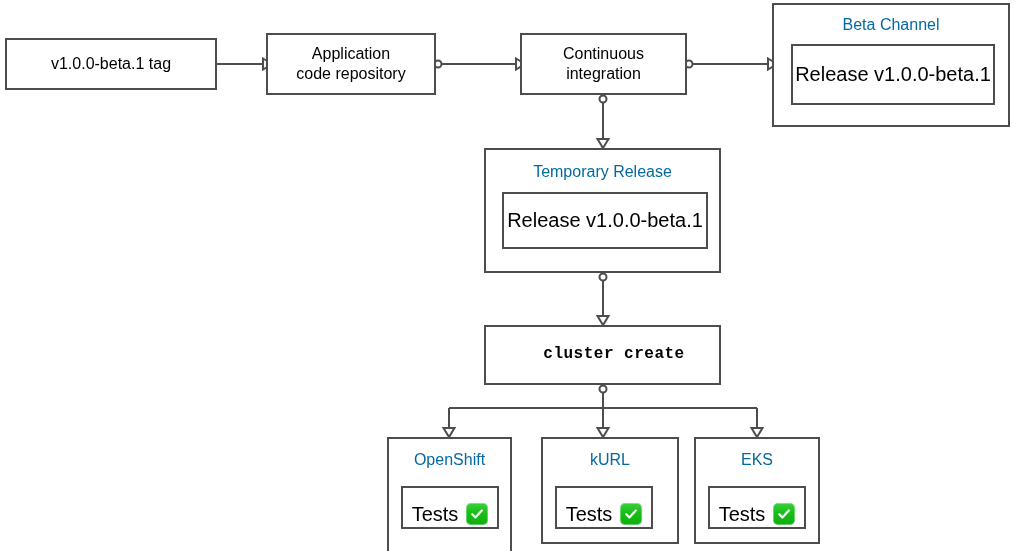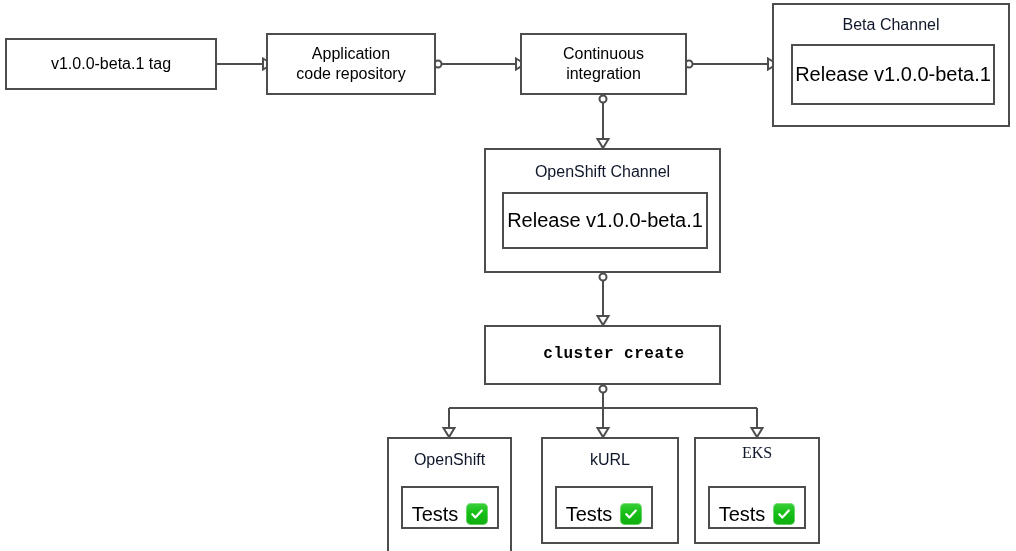--- a/index.html
+++ b/index.html
@@ -41,21 +41,21 @@
   .node.container {
     display: block;
     padding: 0;
   }
   .container-title {
     position: absolute;
     left: 0;
     right: 0;
     text-align: center;
     font-size: 16px;
-    color: #0f172a;
+    color: #0369a1;
   }
   .inner-box {
     position: absolute;
     box-sizing: border-box;
     border: 2px solid #4d4d4d;
     background: #ffffff;
     display: flex;
     align-items: center;
     justify-content: center;
     font-size: 20px;
@@ -147,21 +147,21 @@
   </div>
 
   <div class="node container" style="left:772px; top:3px; width:238px; height:124px;">
     <div class="container-title" style="top:10px;">Beta Channel</div>
     <div class="inner-box" style="left:17px; top:39px; width:204px; height:61px;">
       <span>Release v1.0.0-beta.1</span>
     </div>
   </div>
 
   <div class="node container" style="left:484px; top:148px; width:237px; height:125px;">
-    <div class="container-title" style="top:12px;">OpenShift Channel</div>
+    <div class="container-title" style="top:12px;">Temporary Release</div>
     <div class="inner-box" style="left:16px; top:42px; width:206px; height:57px;">
       <span>Release v1.0.0-beta.1</span>
     </div>
   </div>
 
   <div class="node" style="left:484px; top:325px; width:237px; height:60px;">
     <span class="mono">cluster create</span>
   </div>
 
   <div class="node container" style="left:387px; top:437px; width:125px; height:131px;">
@@ -186,21 +186,21 @@
         <span class="check-badge">
           <svg width="16" height="16" viewBox="0 0 16 16">
               <path d="M3.3 8.2 L6.4 11.4 L12.8 4.5" fill="none" stroke="#ffffff" stroke-width="2.2" stroke-linecap="round" stroke-linejoin="round"></path>
             </svg>
         </span>
       </div>
     </div>
   </div>
 
   <div class="node container" style="left:694px; top:437px; width:126px; height:107px;">
-    <div class="container-title" style="top:4px;font-family:Liberation Serif, serif;">EKS</div>
+    <div class="container-title" style="top:11px;">EKS</div>
     <div class="inner-box" style="left:12px; top:47px; width:98px; height:43px;">
       <div class="tests-row">
         <span>Tests</span>
         <span class="check-badge">
           <svg width="16" height="16" viewBox="0 0 16 16">
               <path d="M3.3 8.2 L6.4 11.4 L12.8 4.5" fill="none" stroke="#ffffff" stroke-width="2.2" stroke-linecap="round" stroke-linejoin="round"></path>
             </svg>
         </span>
       </div>
     </div>

